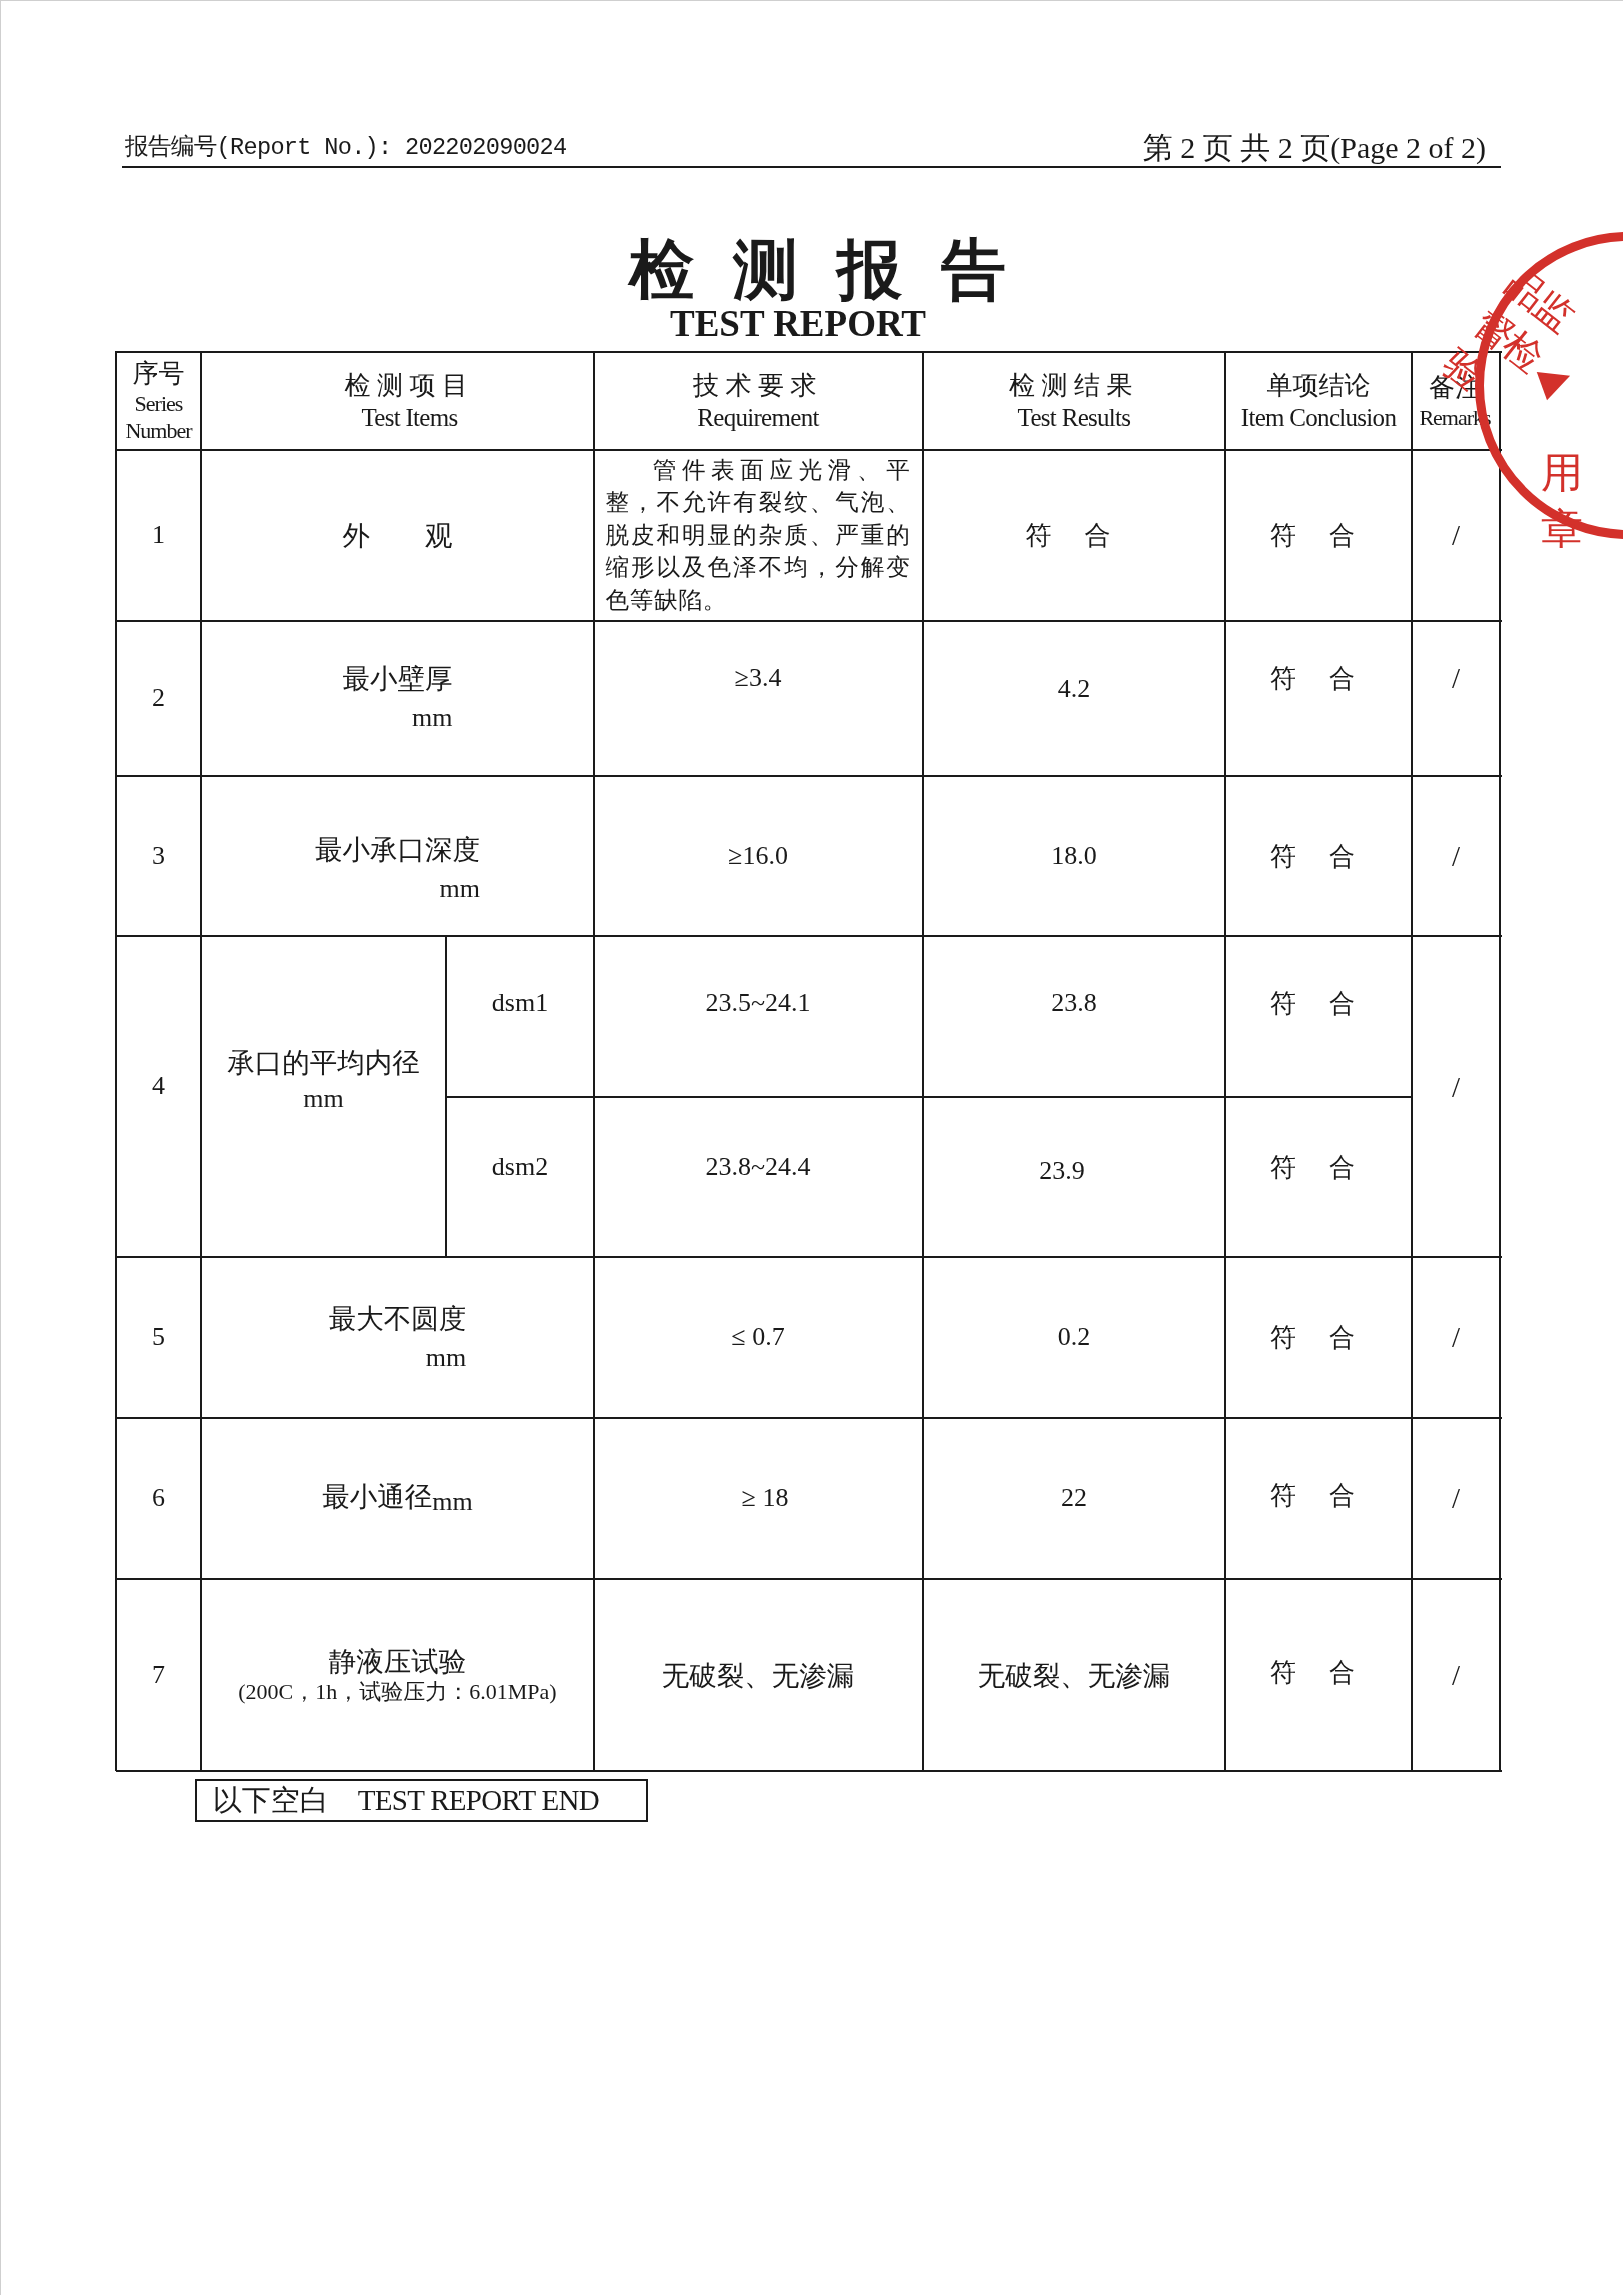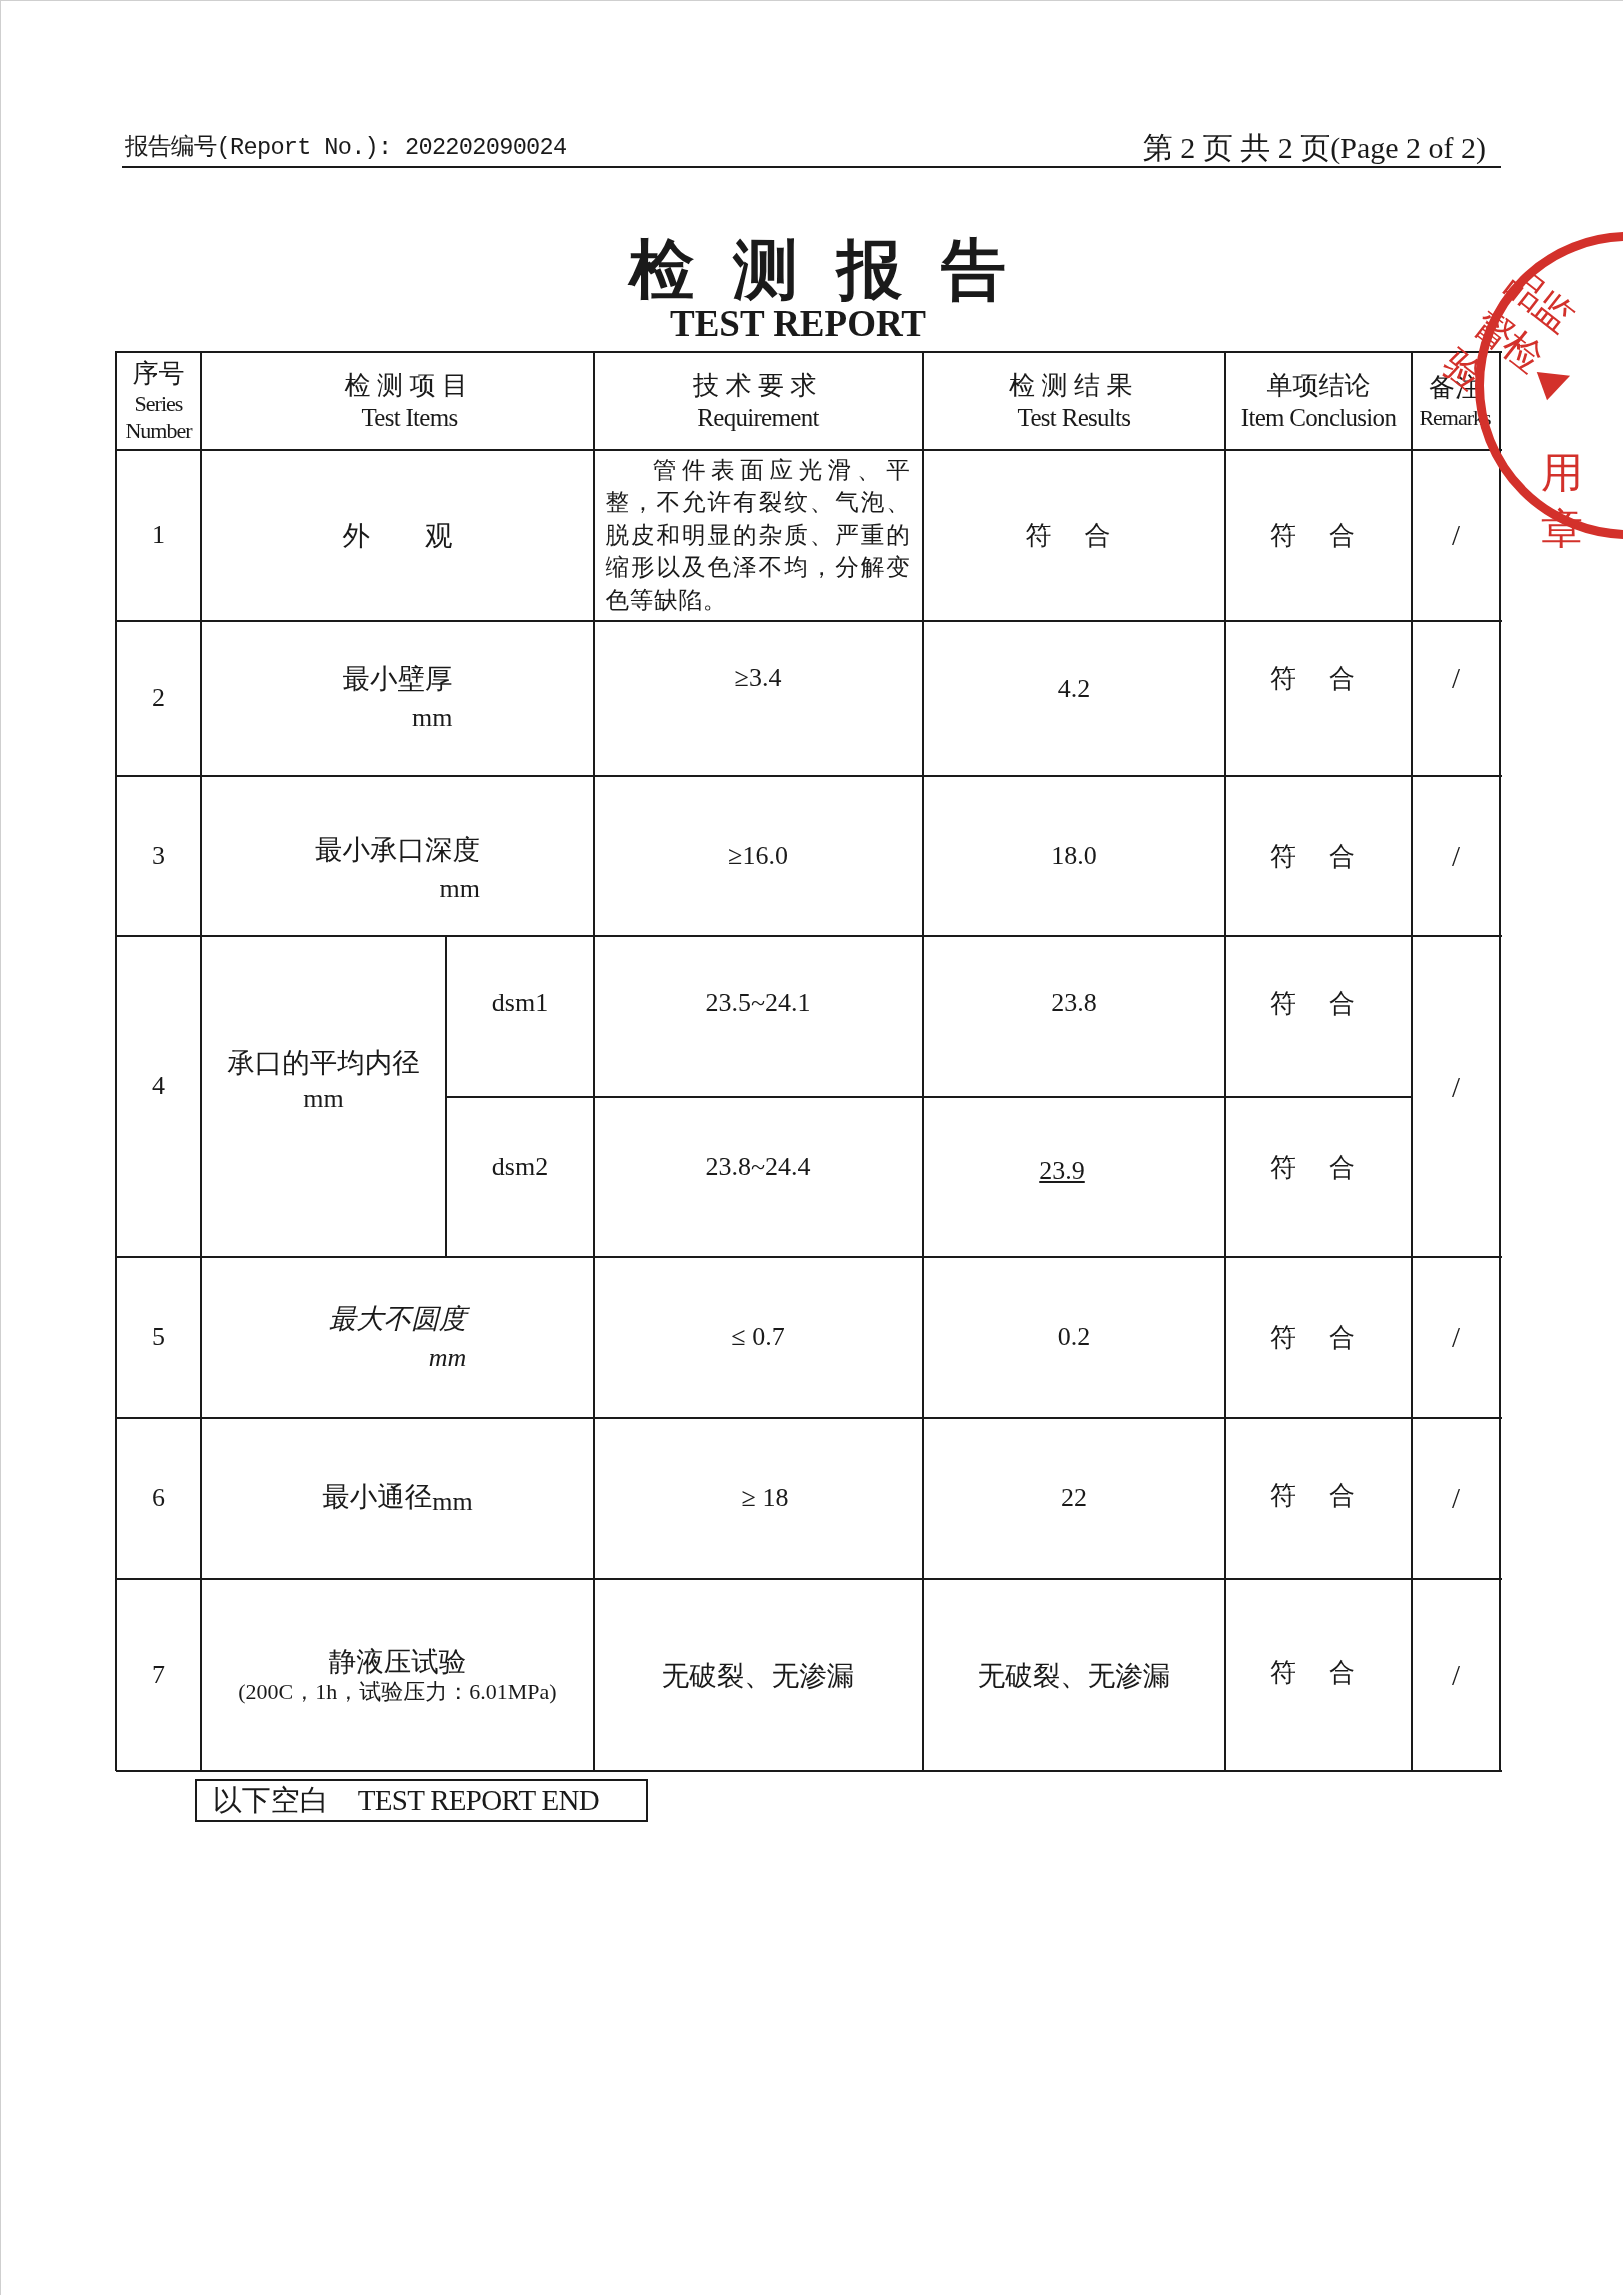--- a/index.html
+++ b/index.html
@@ -153,27 +153,27 @@
     <span class="item-name">承口的平均内径</span>
     <span class="val" style="margin-top:3.9px;">mm</span>
   </div>
 </div>
 <div class="cell val" style="left:447px;top:937px;width:146px;height:158px;padding-bottom:26px;">dsm1</div>
 <div class="cell val" style="left:595px;top:937px;width:326px;height:158px;padding-bottom:26px;">23.5~24.1</div>
 <div class="cell val" style="left:924px;top:937px;width:300px;height:158px;padding-bottom:26px;">23.8</div>
 <div class="cell conc" style="left:1226px;top:937px;width:185px;height:158px;padding-bottom:26px;">符合</div>
 <div class="cell val" style="left:447px;top:1098px;width:146px;height:158px;padding-bottom:19.6px;">dsm2</div>
 <div class="cell val" style="left:595px;top:1098px;width:326px;height:158px;padding-bottom:19.6px;">23.8~24.4</div>
-<div class="cell val" style="left:924px;top:1098px;width:276px;height:158px;padding-bottom:12px;text-decoration:underline;">23.9</div>
+<div class="cell val" style="left:924px;top:1098px;width:276px;height:158px;padding-bottom:12px;">23.9</div>
 <div class="cell conc" style="left:1226px;top:1098px;width:185px;height:158px;padding-bottom:19.6px;">符合</div>
 <div class="cell rmk" style="left:1413px;top:937px;width:86px;height:319px;padding-bottom:19.6px;">/</div>
 
 <div class="cell num" style="left:117px;top:1258px;width:83px;height:159px;">5</div>
 <div class="cell" style="left:202px;top:1258px;width:391px;height:159px;">
-  <div style="display:flex;flex-direction:column;align-items:flex-start;font-style:italic;">
+  <div style="display:flex;flex-direction:column;align-items:flex-start;">
     <span class="item-name">最大不圆度</span>
     <span class="unit" style="margin-top:6.5px;">mm</span>
   </div>
 </div>
 <div class="cell val" style="left:595px;top:1258px;width:326px;height:159px;">≤ 0.7</div>
 <div class="cell val" style="left:924px;top:1258px;width:300px;height:159px;">0.2</div>
 <div class="cell conc" style="left:1226px;top:1258px;width:185px;height:159px;">符合</div>
 <div class="cell rmk" style="left:1413px;top:1258px;width:86px;height:159px;">/</div>
 
 <div class="cell num" style="left:117px;top:1419px;width:83px;height:159px;">6</div>

